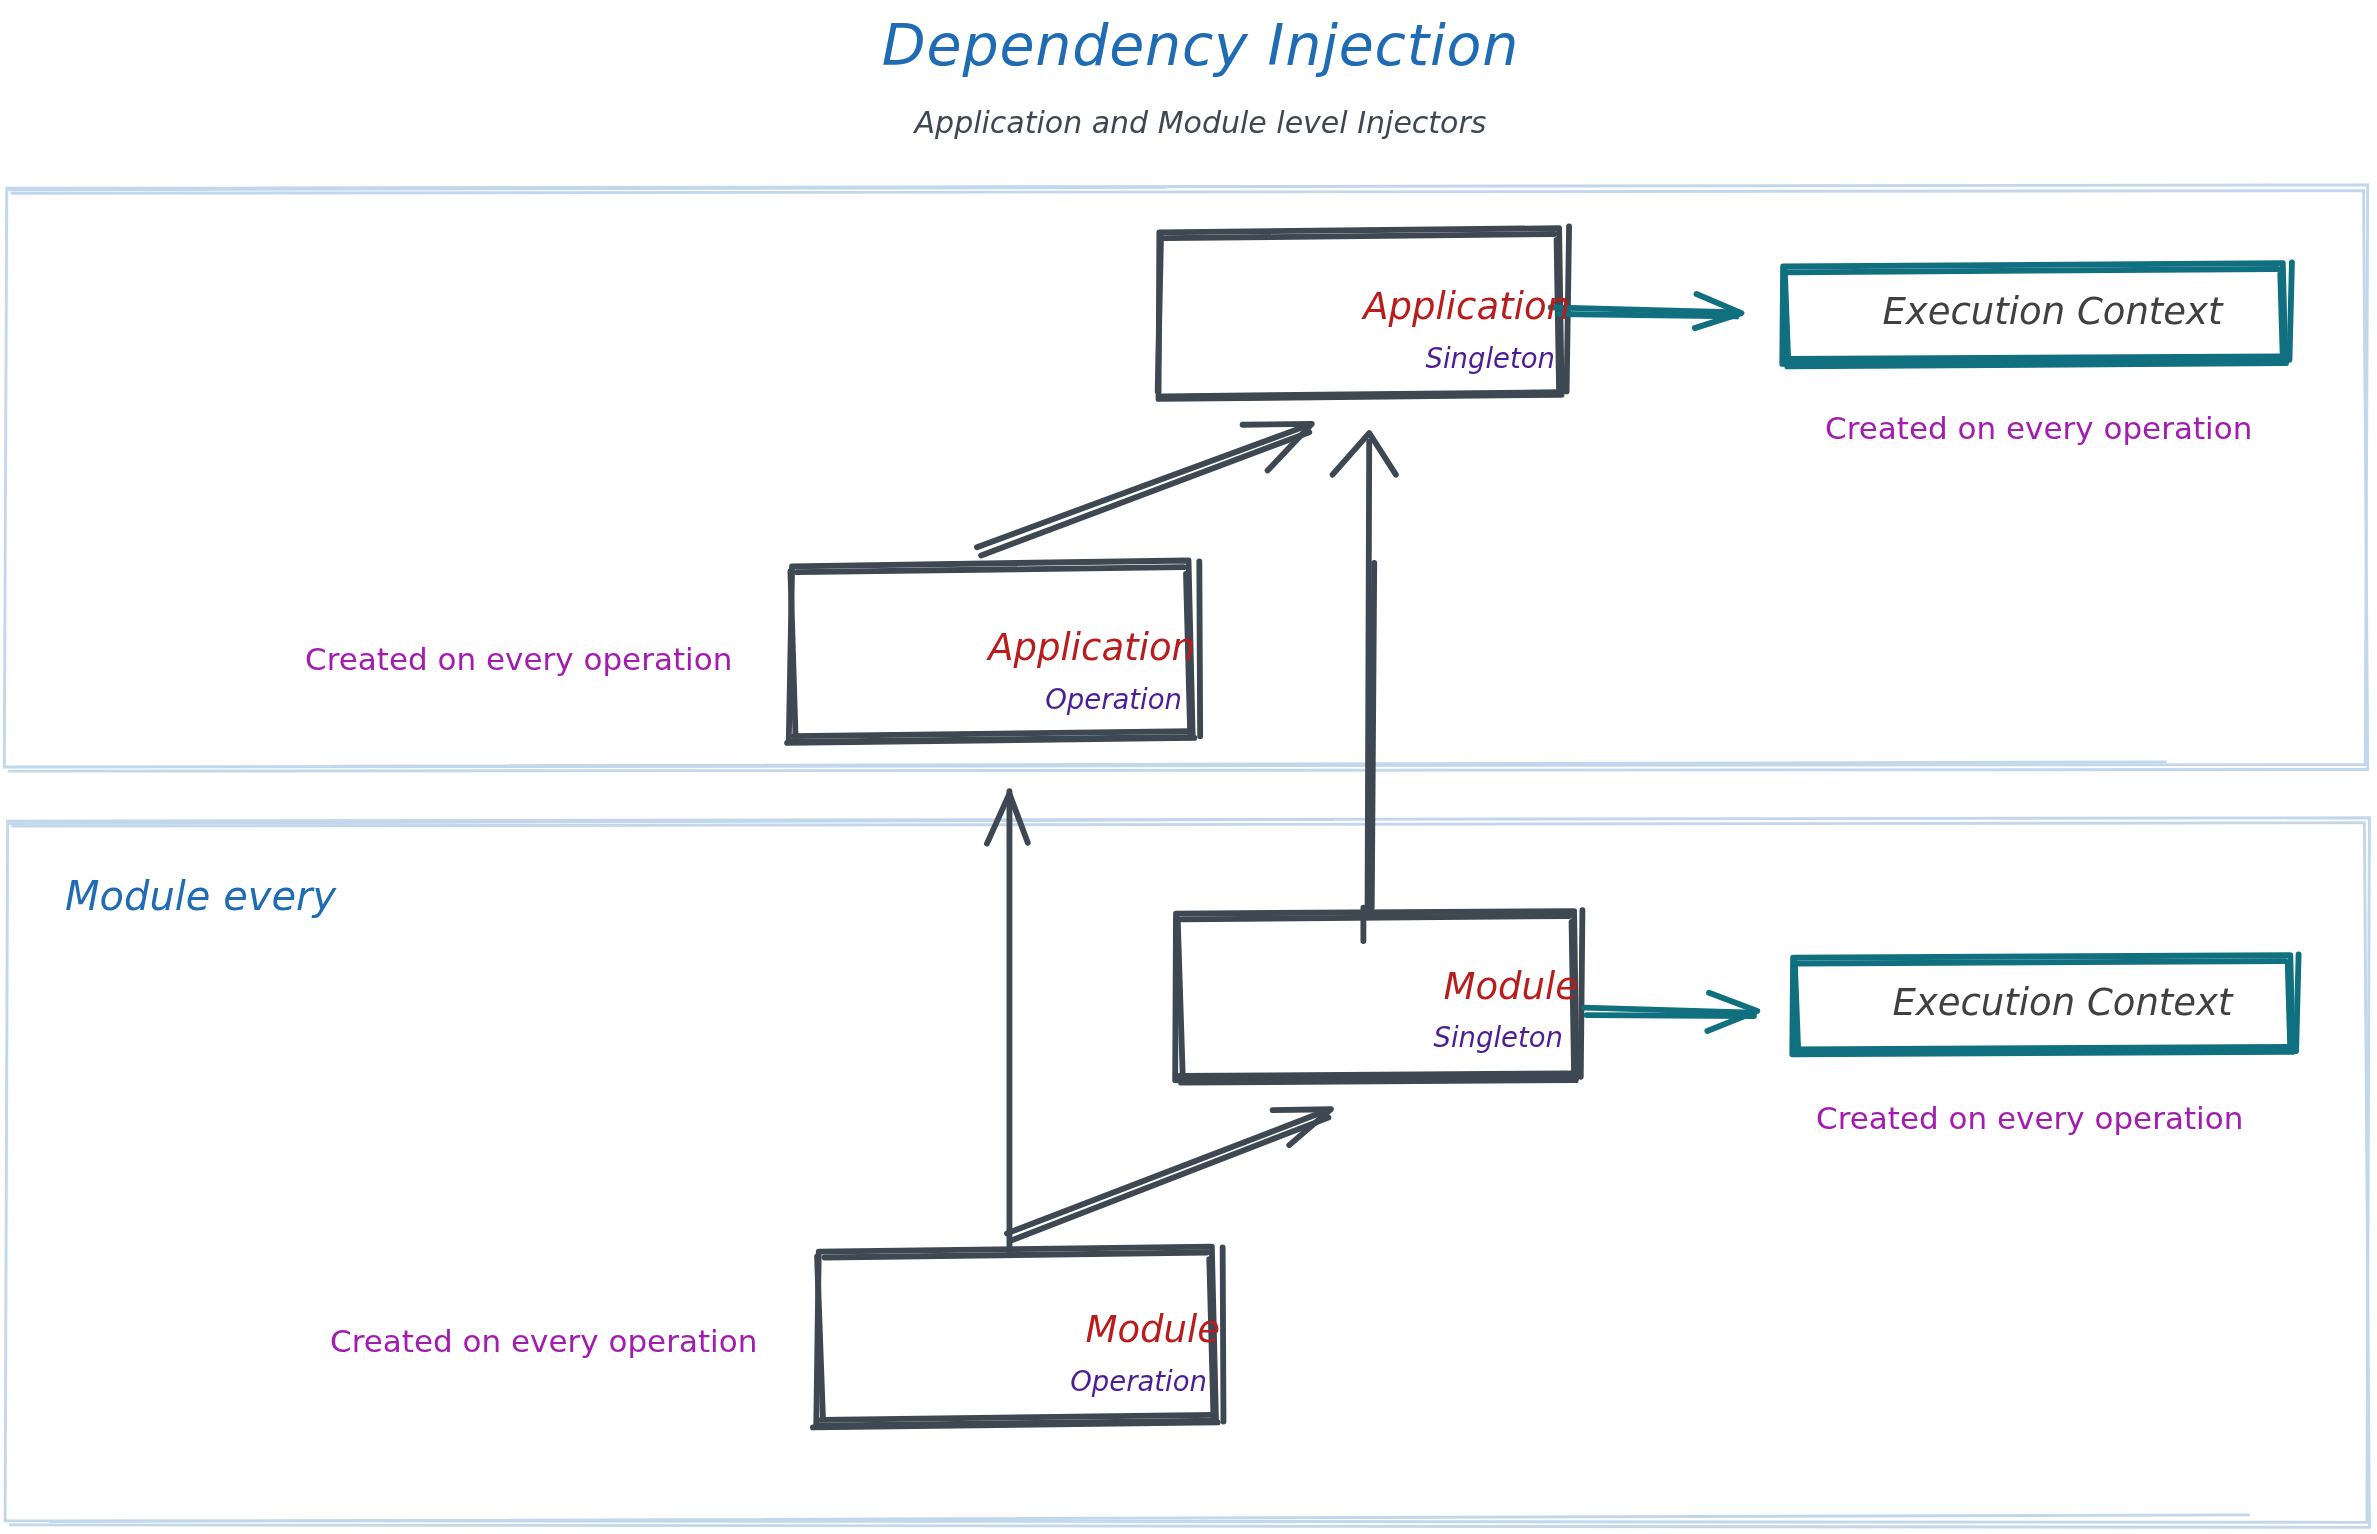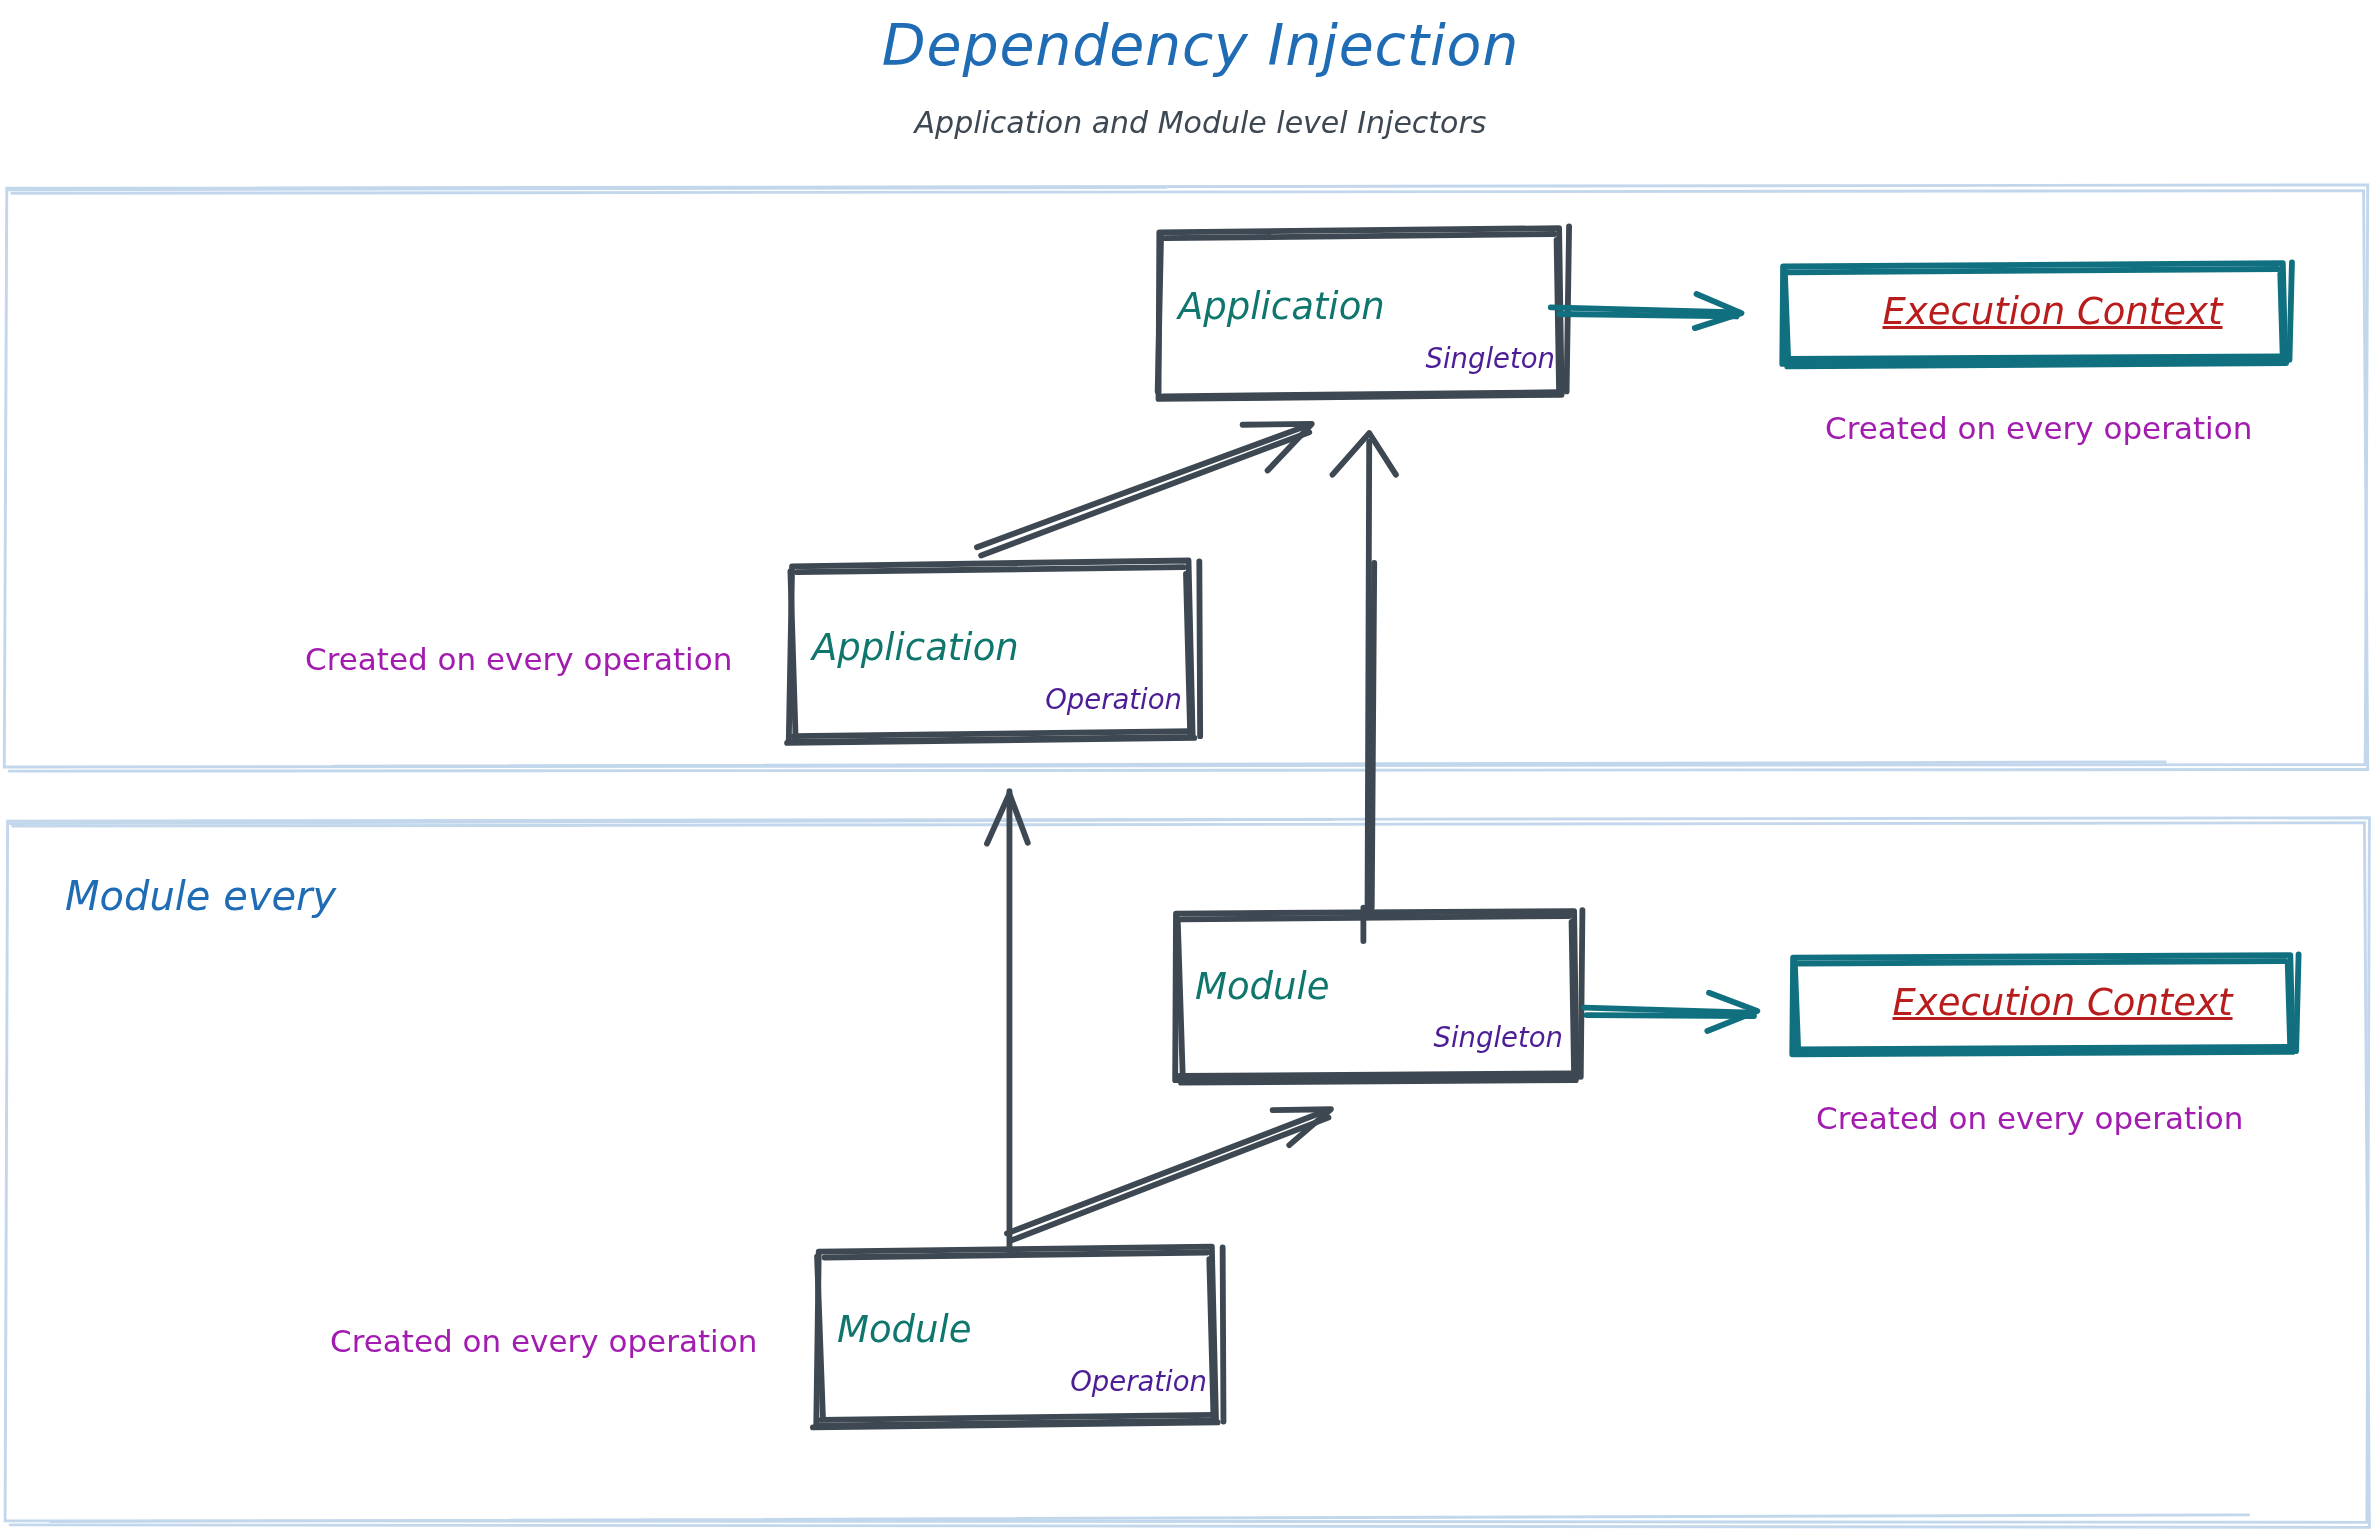--- a/index.html
+++ b/index.html
@@ -63,36 +63,35 @@
     font-size: 40px;
     color: #1f6cb5;
     font-style: italic;
     font-weight: 500;
   }
   .zone-label.app  { left: 53px; top: 245px; }
   .zone-label.mod  { left: 53px; top: 873px; }
 
   .node-title {
     font-size: 37px;
-    color: #0f766e;
-    font-style: italic;
-    text-align: left;
+    color: #b91c1c;
+    font-style: italic;
+    text-align: right;
   }
   .node-sub {
     font-size: 27.5px;
     color: #4c1d95;
     font-style: italic;
     text-align: right;
   }
   .ctx-title {
     font-size: 37px;
-    color: #b91c1c;
+    color: #404040;
     font-style: italic;
     text-align: center;
-    text-decoration: underline;
   }
   .caption {
     font-size: 31px;
     color: #a21caf;
   }
 
   
   #app-singleton-title { left: 1166px; top: 285px; width: 392px; }
   #app-singleton-sub   { left: 1166px; top: 342px; width: 377px; }
 

